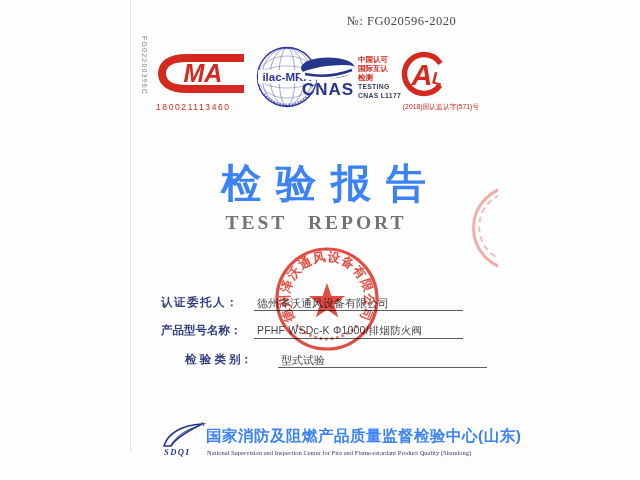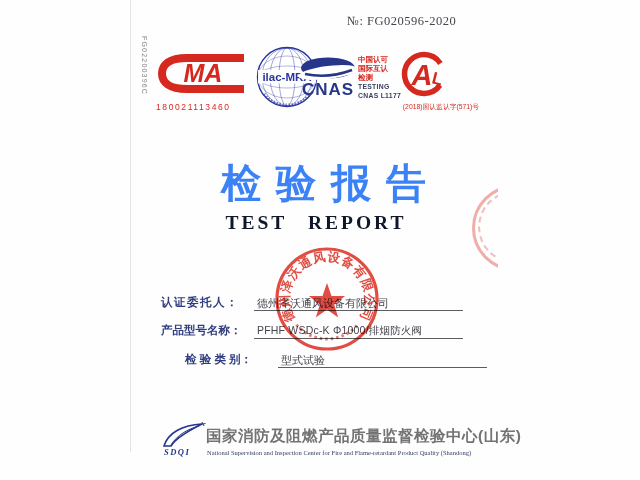--- a/index.html
+++ b/index.html
@@ -29,21 +29,21 @@
   .cnas-text .cn { font-size:7.5px; color:#d5281e; font-weight:bold; }
   .cnas-text .en { font-size:6.8px; color:#39405e; font-weight:bold; letter-spacing:0.3px; }
   .cal-block { left:398px; top:50px; }
   .cal-caption { left:381px; top:102px; width:120px; font-size:6.8px; color:#d5281e; text-align:center; }
 
   
   .title-cn { left:130px; top:156px; width:372px; text-align:center;
     font-size:40px; font-weight:bold; color:#3b82f6; letter-spacing:15px; padding-left:15px; }
   .title-en { left:130px; top:212px; width:372px; text-align:center;
     font-family:"Liberation Serif", serif; font-size:19.5px; font-weight:bold;
-    color:#0f172a; letter-spacing:3px; word-spacing:13px; }
+    color:#737373; letter-spacing:3px; word-spacing:13px; }
 
   
   .edge-stamp { left:464px; top:182px; width:34px; height:86px; overflow:hidden; opacity:0.75; }
   .edge-stamp .ring { position:absolute; left:8px; top:3px; width:80px; height:80px;
     border:3px solid rgba(216,62,48,0.55); border-radius:50%; }
   .edge-stamp .ring-inner { position:absolute; left:14px; top:9px; width:68px; height:68px;
     border:2px dashed rgba(216,62,48,0.45); border-radius:50%; }
 
   
   .form-row { left:149px; width:315px; height:20px; }
@@ -59,21 +59,21 @@
 
   
   .company-stamp { left:273px; top:245px; width:108px; height:108px;
     opacity:0.9; mix-blend-mode:multiply; }
 
   
   .footer-logo { left:162px; top:421px; }
   .sdqi-label { left:164px; top:447px; font-size:8.5px; font-weight:bold; font-style:italic;
     color:#26368a; letter-spacing:1.5px;font-family:Liberation Serif, serif; }
   .footer-cn { left:206px; top:426px; font-size:15.5px; font-weight:bold;
-    color:#737373; letter-spacing:0.5px; }
+    color:#3b82f6; letter-spacing:0.5px; }
   .footer-en { left:207px; top:449px; width:270px; font-family:"Liberation Serif", serif;
     font-size:6.5px; color:#333c63; }
 </style>
 </head>
 <body>
 
 <div id="canvas">
 
   <div class="abs page-edge"></div>
 

